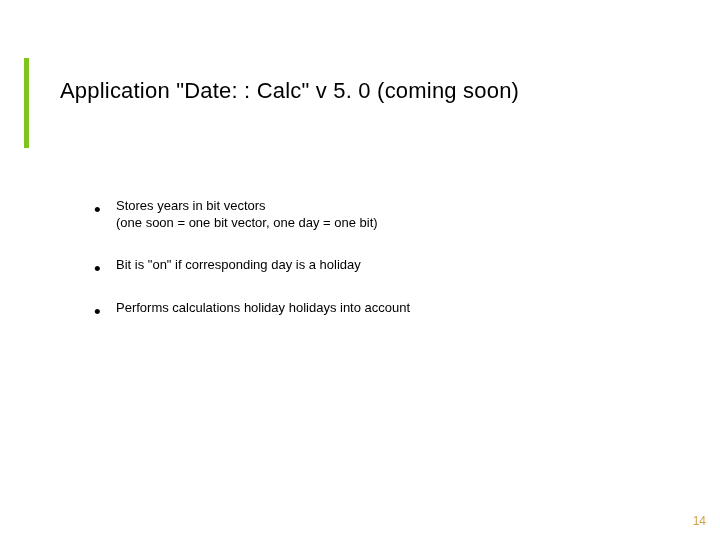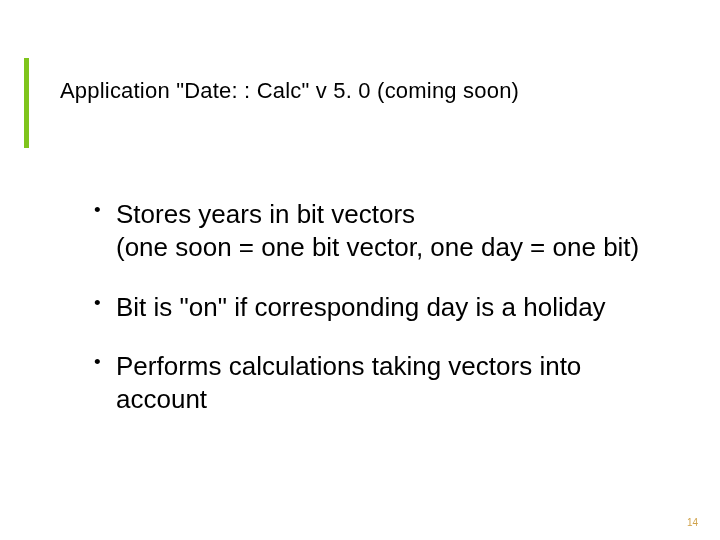--- a/index.html
+++ b/index.html
@@ -26,21 +26,21 @@
     left: 60px;
     top: 78px;
     font-size: 22px;
     letter-spacing: 0.2px;
   }
   .bullets {
     position: absolute;
     left: 88px;
     top: 198px;
     right: 60px;
-    font-size: 26px;
+    font-size: 13px;
     line-height: 1.28;
   }
   .bullets ul {
     list-style: none;
     margin: 0;
     padding: 0;
   }
   .bullets li {
     position: relative;
     padding-left: 28px;
@@ -49,41 +49,41 @@
   .bullets li::before {
     content: "•";
     position: absolute;
     left: 6px;
     top: 0;
     font-size: 19px;
     line-height: 1.28;
   }
   .page-number {
     position: absolute;
-    right: 22px;
+    right: 14px;
     bottom: 12px;
-    font-size: 10px;
+    font-size: 12px;
     color: #d0a24a;
   }
 </style>
 </head>
 <body>
 
 <div class="accent-bar"></div>
 
 <div class="title">Application "Date: : Calc" v 5. 0 (coming soon)</div>
 
 <div class="bullets">
   <ul>
     <li>
       <span>Stores years in bit vectors</span><br>
       <span>(one soon = one bit vector, one day = one bit)</span>
     </li>
     <li>
       <span>Bit is "on" if corresponding day is a holiday</span>
     </li>
     <li>
-      <span>Performs calculations taking vectors into account</span>
+      <span>Performs calculations holiday holidays into account</span>
     </li>
   </ul>
 </div>
 
 <div class="page-number">14</div>
 
 </body></html>

